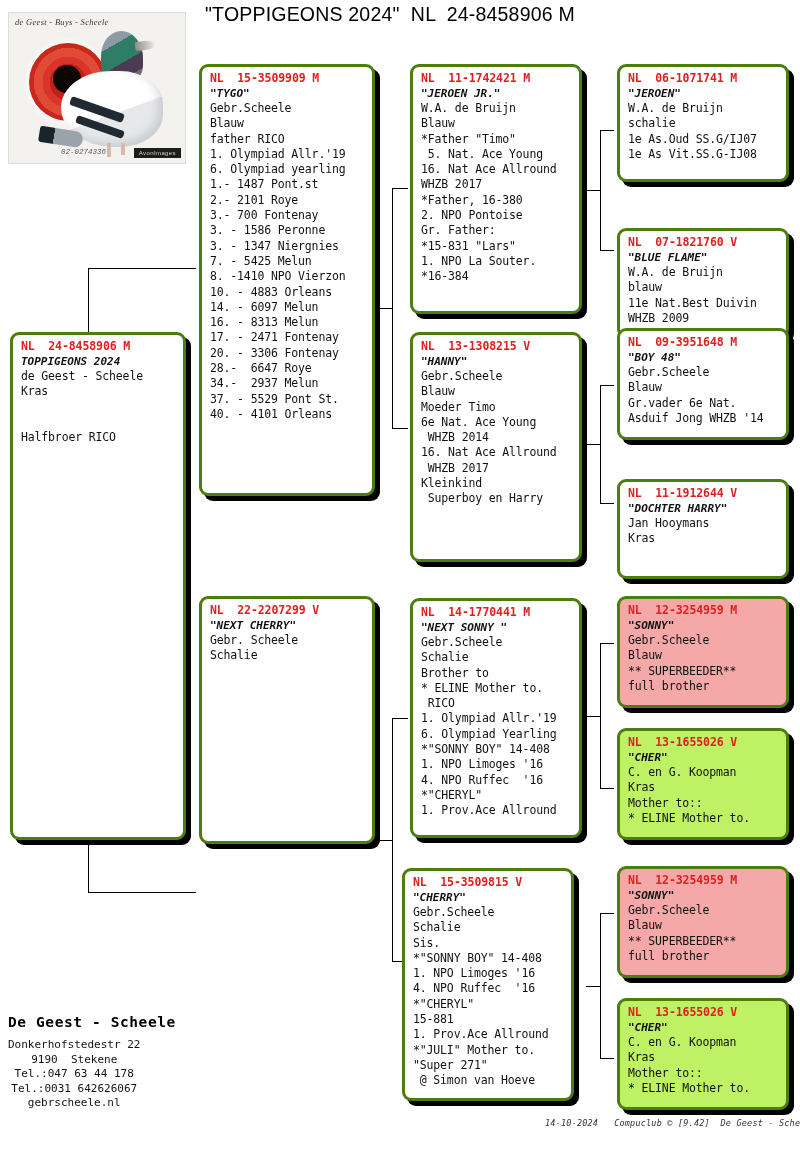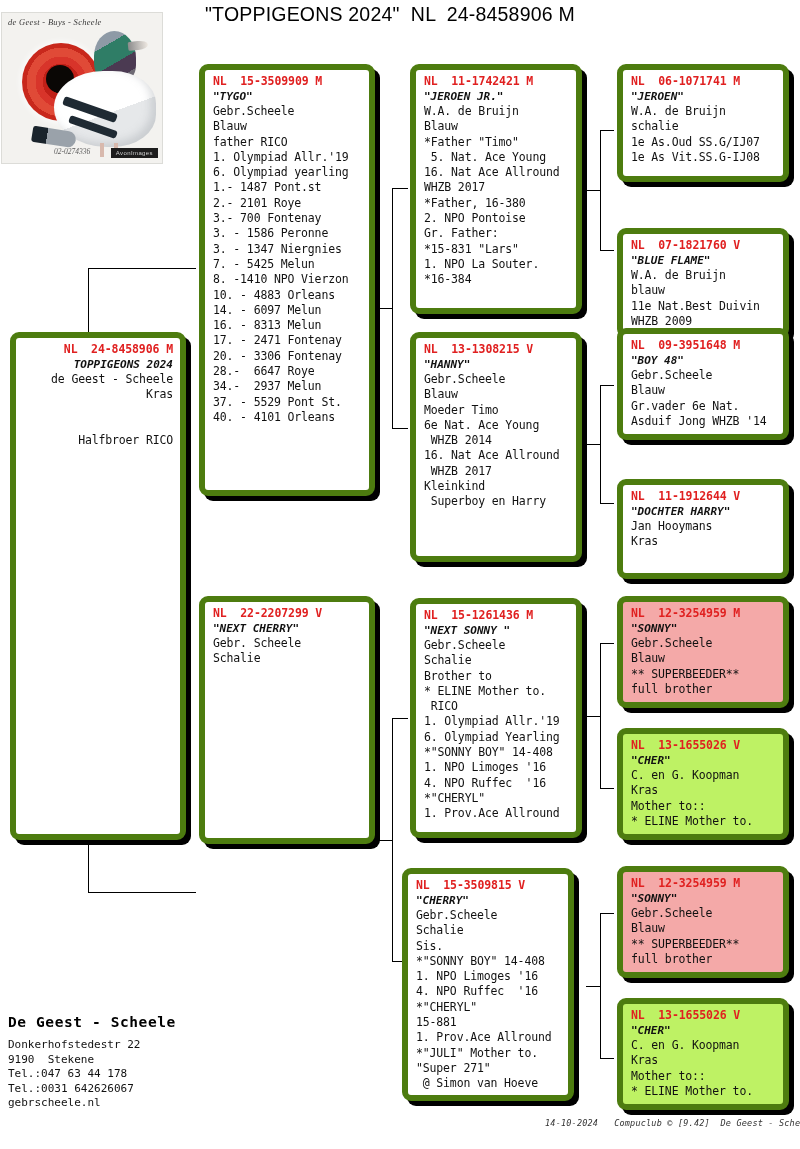--- a/index.html
+++ b/index.html
@@ -14,31 +14,31 @@
   
   #page-title{
     left:205px;top:3px;width:590px;
     font-family:"Liberation Sans","DejaVu Sans",sans-serif;
     font-size:19.5px;font-weight:400;color:#000;letter-spacing:0.2px;
     white-space:pre;
   }
 
   
   #photo-box{
-    left:1px;top:12px;width:160px;height:150px;
-    background:#f3f2ef;border:1px solid #dcdcd8;overflow:hidden;
+    left:8px;top:12px;width:160px;height:150px;
+    background:#f3f2ef;border:1px solid #dcdcd8;overflow:hidden;padding-left:16px;
   }
   #photo-caption-top{
     position:absolute;left:6px;top:4px;
     font-family:"Liberation Serif","DejaVu Serif",serif;
     font-style:italic;font-size:8.5px;color:#3a3a3a;letter-spacing:.3px;
   }
   #photo-caption-bottom{
     position:absolute;left:52px;bottom:7px;
-    font-family:Liberation Serif, serif;
+    font-family:Liberation Mono, monospace;
     font-style:italic;font-size:7.5px;color:#5b5b5b;
   }
   #photo-watermark{
     position:absolute;right:4px;bottom:5px;
     background:#1d1d1d;color:#cfcfcf;font-size:6px;
     padding:2px 5px;letter-spacing:.4px;
     font-family:"Liberation Sans","DejaVu Sans",sans-serif;
   }
   .eye{
     position:absolute;left:20px;top:30px;width:78px;height:78px;border-radius:50%;
@@ -84,21 +84,21 @@
   .bird-leg.l2{left:112px;top:130px;width:4px;height:12px;}
 
   
   .line{position:absolute;background:#000;}
   .line.h{height:1px;}
   .line.v{width:1px;}
 
   
   .card{
     position:absolute;box-sizing:border-box;
-    background:#ffffff;border:6px solid #4d7c0f;border-radius:9px;
+    background:#ffffff;border:3px solid #4d7c0f;border-radius:9px;
     padding:4px 7px 4px 8px;
     box-shadow:5px 5px 0 0 #000;
     overflow:hidden;
   }
   .card.pink{background:#f4a9a8;}
   .card.yellow{background:#bef264;}
   .ring{
     color:#e02020;font-weight:bold;font-size:11.5px;
     white-space:pre;line-height:15px;letter-spacing:-0.1px;
   }
@@ -109,21 +109,21 @@
   .lines{font-size:11.5px;line-height:15.3px;color:#111;letter-spacing:-0.15px;}
   .lines div{white-space:pre;}
   .card.sub .lines{font-size:11.5px;}
 
   
   #breeder-name{
     left:8px;top:1014px;font-size:14.5px;font-weight:bold;color:#000;
     letter-spacing:.6px;white-space:pre;
   }
   #breeder-address{
-    left:8px;top:1038px;font-size:11px;line-height:14.6px;color:#111;
+    left:8px;top:1038px;font-size:11px;line-height:14.6px;color:#111;text-align:center;
   }
   #breeder-address div{white-space:pre;}
   #footer-meta{
     left:545px;top:1118px;font-size:8.5px;color:#333;
     font-style:italic;white-space:pre;letter-spacing:.2px;
   }
 </style>
 </head>
 <body>
 
@@ -172,21 +172,21 @@
 <div class="line v abs" style="left:600px;top:643px;height:145px;"></div>
 <div class="line h abs" style="left:600px;top:643px;width:14px;"></div>
 <div class="line h abs" style="left:600px;top:788px;width:14px;"></div>
 <div class="line h abs" style="left:586px;top:716px;width:14px;"></div>
 
 <div class="line v abs" style="left:600px;top:913px;height:145px;"></div>
 <div class="line h abs" style="left:600px;top:913px;width:14px;"></div>
 <div class="line h abs" style="left:600px;top:1058px;width:14px;"></div>
 <div class="line h abs" style="left:586px;top:986px;width:14px;"></div>
 
-<div class="card" style="left:10px;top:332px;width:176px;height:508px;text-align:right;">
+<div class="card" style="left:10px;top:332px;width:176px;height:508px;">
   <div class="ring">NL  24-8458906 M</div>
   <div class="nick">TOPPIGEONS 2024</div>
   <div class="lines">
       <div>de Geest - Scheele</div>
       <div>Kras</div>
       <div>&nbsp;</div>
       <div>&nbsp;</div>
       <div>Halfbroer RICO</div>
     </div>
 </div>
@@ -257,21 +257,21 @@
       <div>6e Nat. Ace Young</div>
       <div> WHZB 2014</div>
       <div>16. Nat Ace Allround</div>
       <div> WHZB 2017</div>
       <div>Kleinkind</div>
       <div> Superboy en Harry</div>
     </div>
 </div>
 
 <div class="card" style="left:410px;top:598px;width:172px;height:240px;">
-  <div class="ring">NL  15-1261436 M</div>
+  <div class="ring">NL  14-1770441 M</div>
   <div class="nick">"NEXT SONNY "</div>
   <div class="lines">
       <div>Gebr.Scheele</div>
       <div>Schalie</div>
       <div>Brother to</div>
       <div>* ELINE Mother to.</div>
       <div> RICO</div>
       <div>1. Olympiad Allr.'19</div>
       <div>6. Olympiad Yearling</div>
       <div>*"SONNY BOY" 14-408</div>

